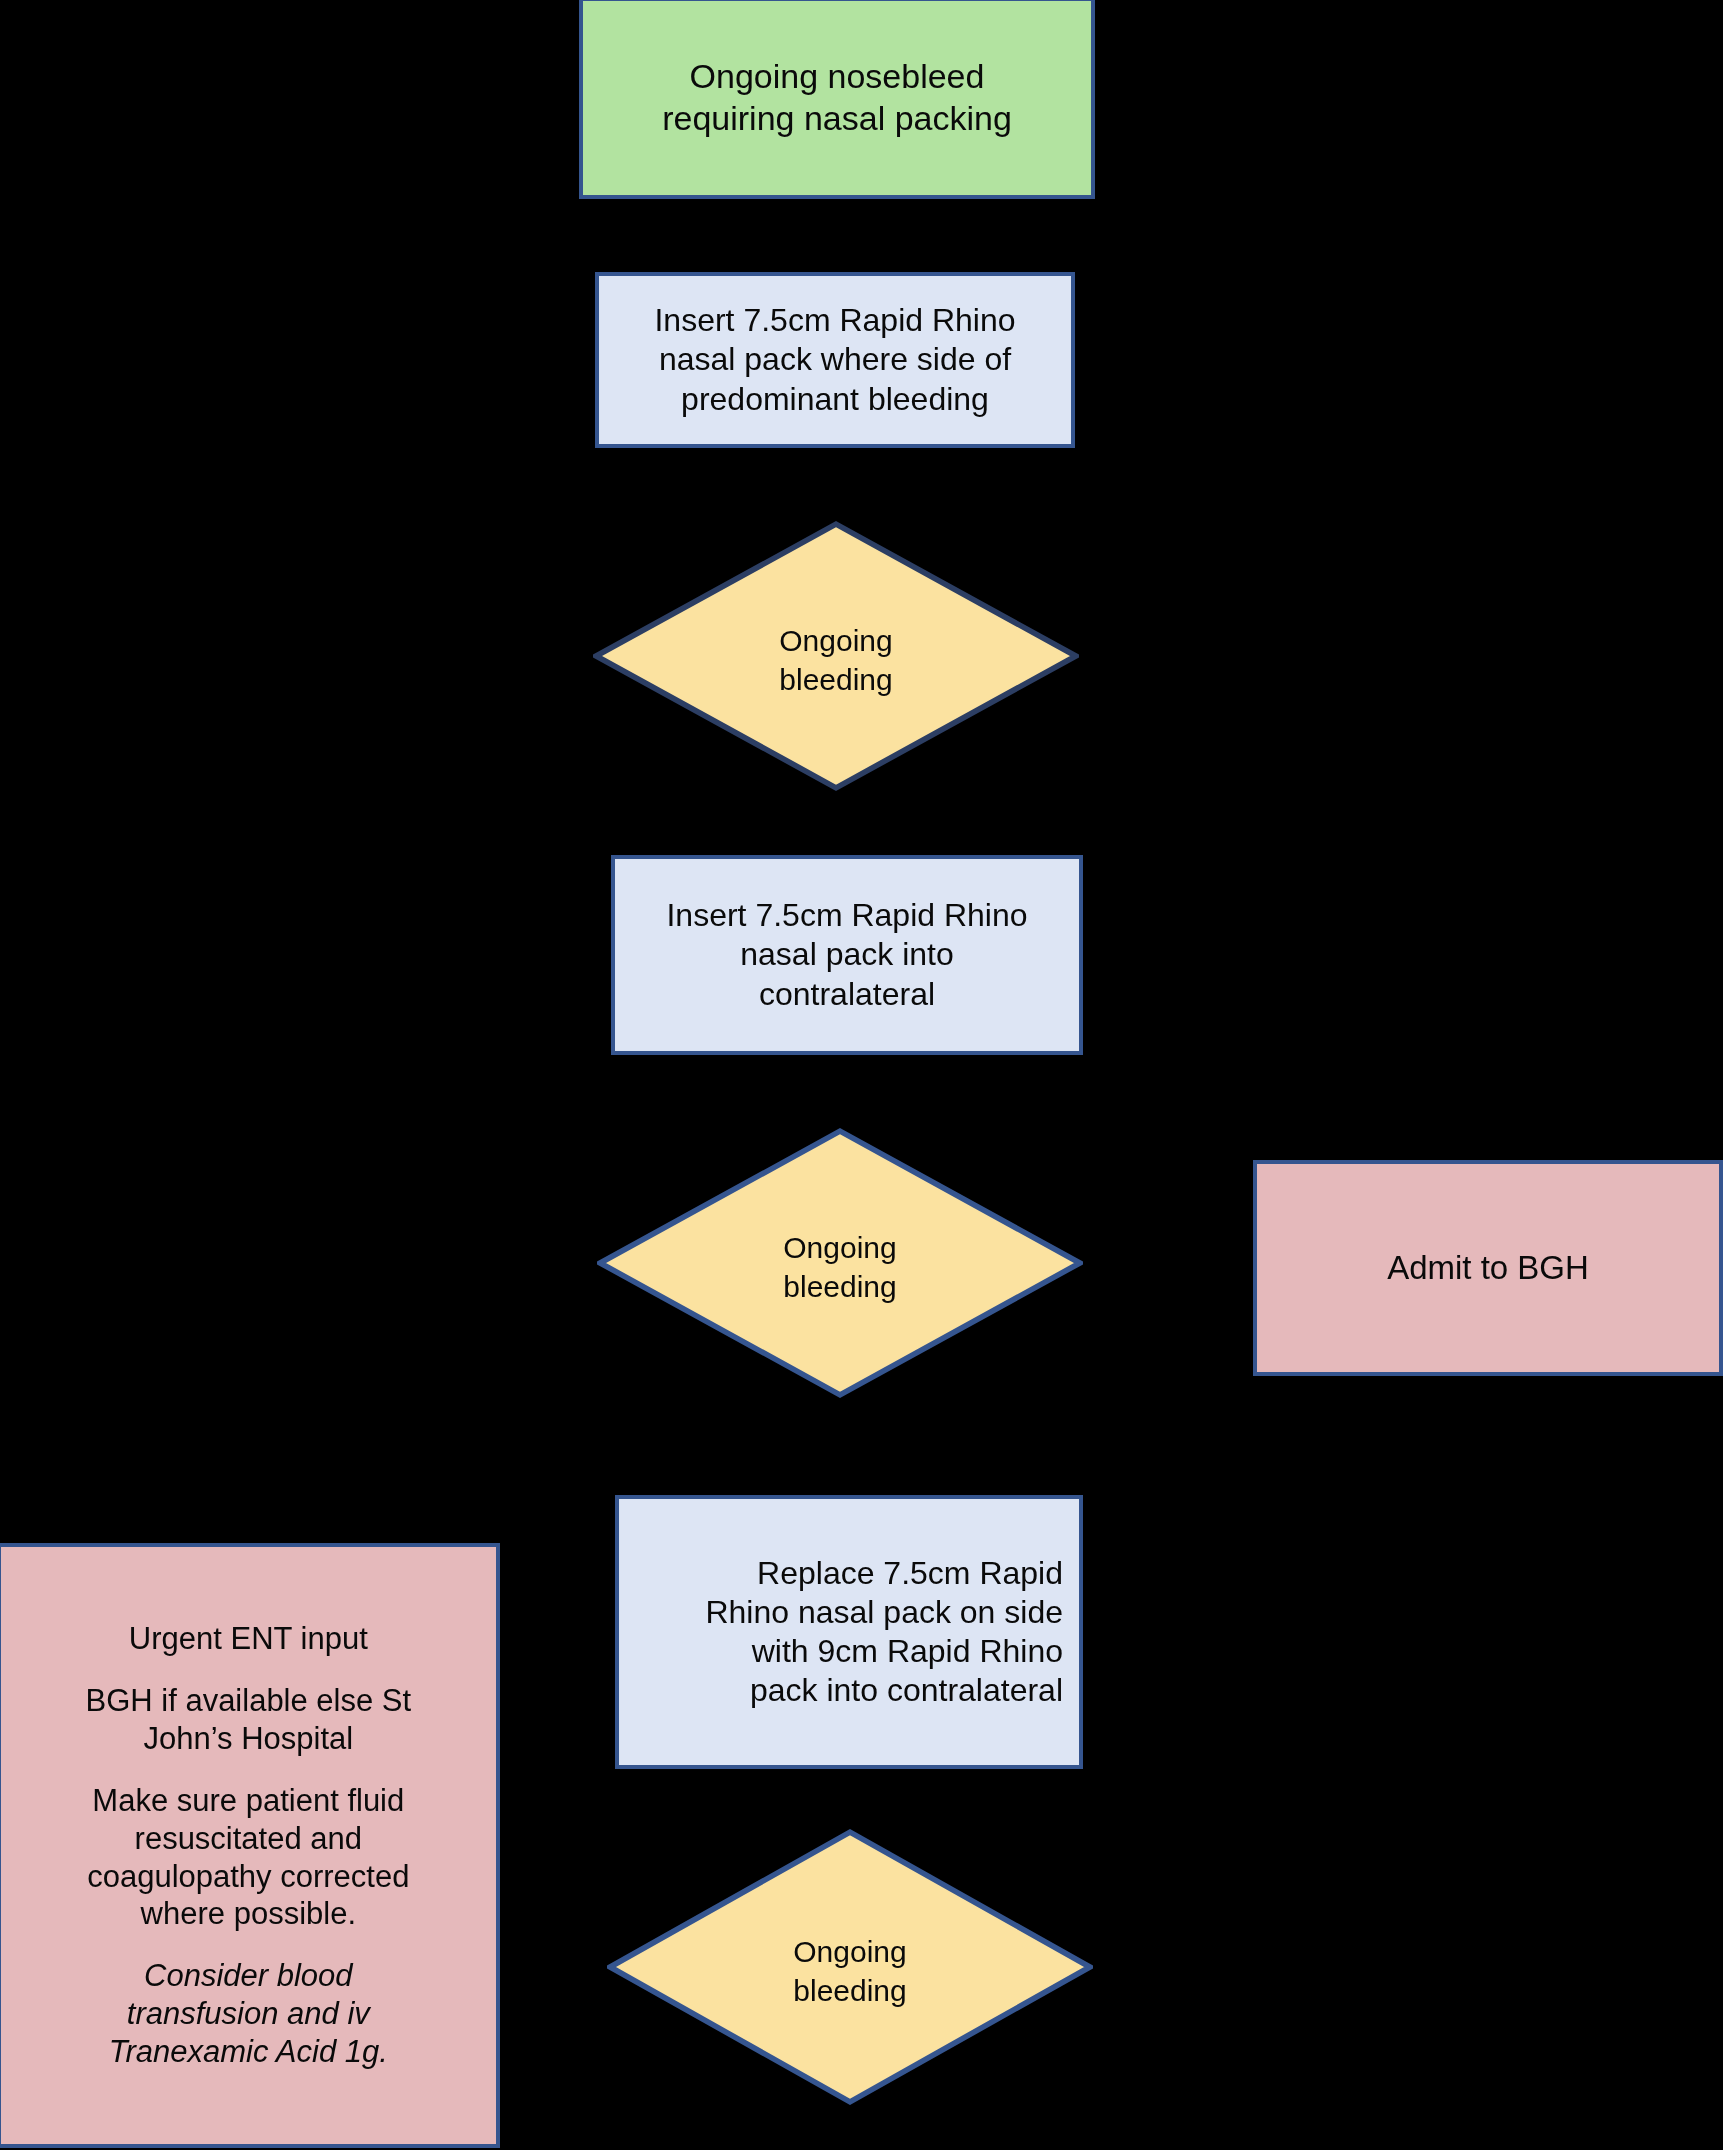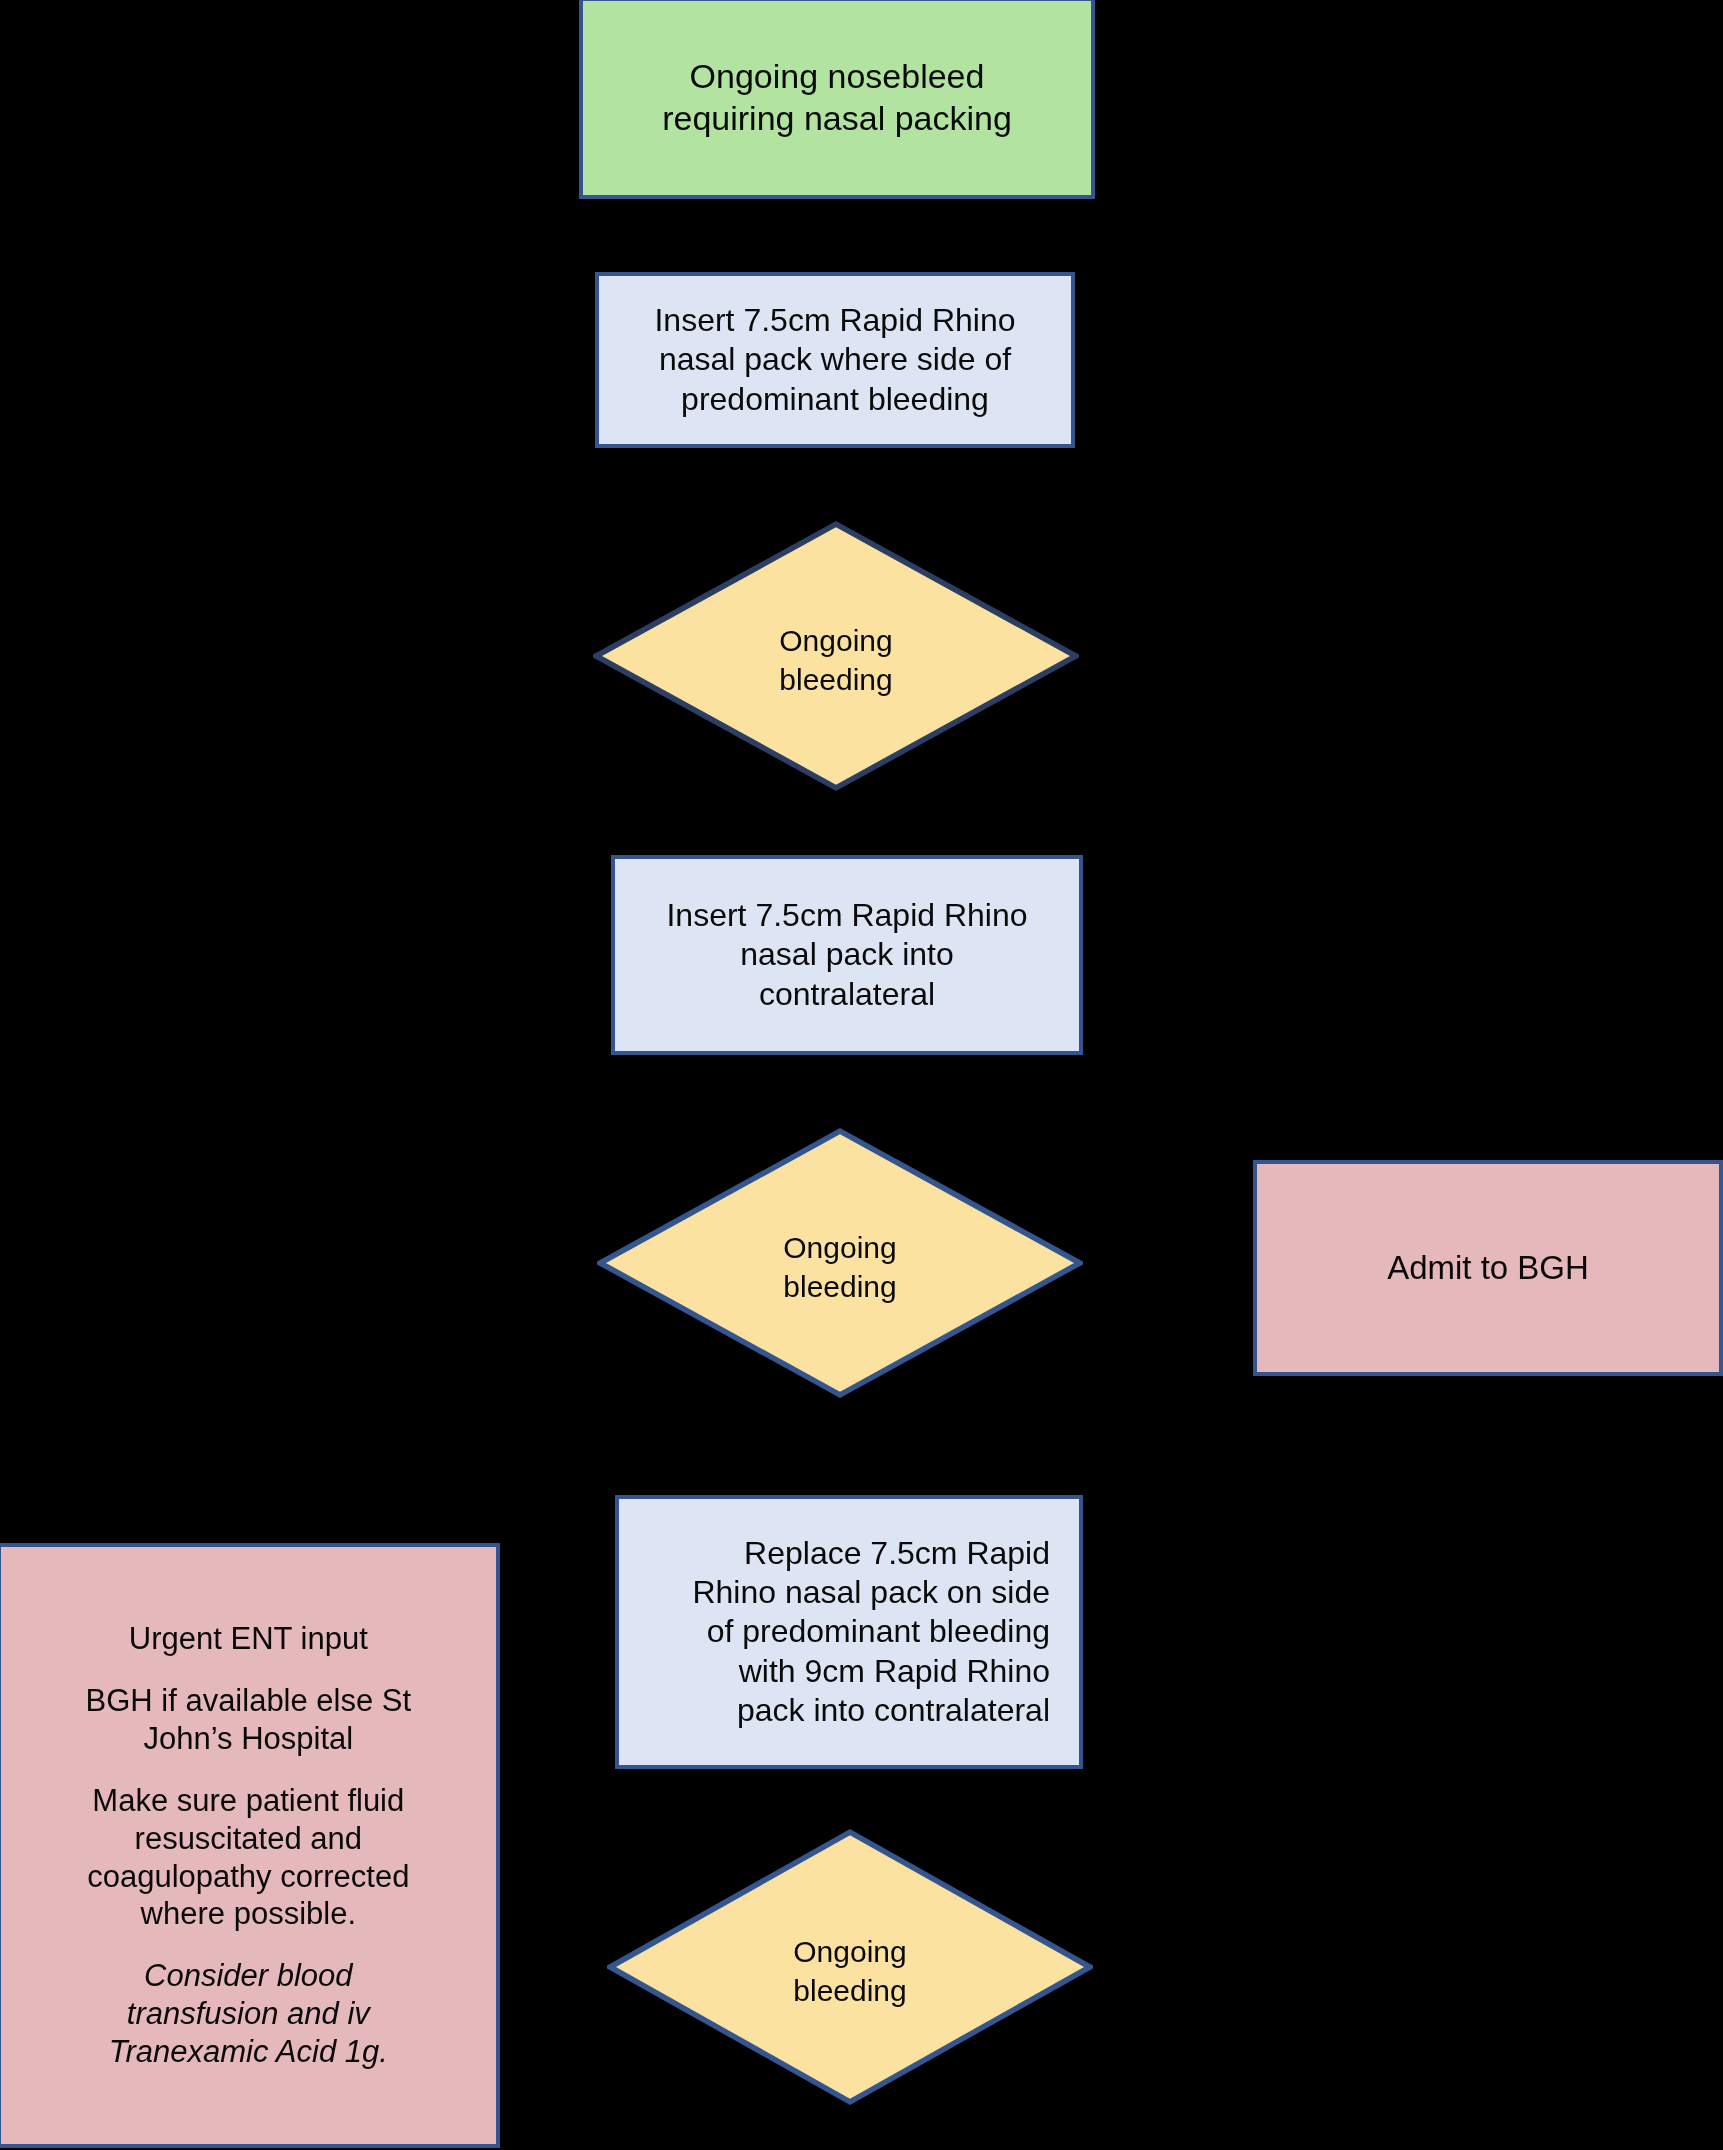--- a/index.html
+++ b/index.html
@@ -30,21 +30,21 @@
 
   
   .rect {
     border: 4px solid #35558f;
   }
   .rect-green { background: #b2e3a0; }
   .rect-blue  { background: #dde5f4; }
   .rect-pink  { background: #e5b9bb; }
 
   .rect .label {
-    padding: 0 29px;
+    padding: 0 16px;
     width: 100%;
   }
 
   
   .diamond {
     position: absolute;
   }
   .diamond svg {
     position: absolute;
     left: 0;
@@ -152,21 +152,20 @@
   <div class="node rect rect-pink fs-admit" style="left:1253px; top:1160px; width:470px; height:216px;">
     <div class="label">
       <div>Admit to BGH</div>
     </div>
   </div>
 
   <div class="node rect rect-blue fs-process" style="left:615px; top:1495px; width:468px; height:274px;text-align:right;">
     <div class="label">
       <div>Replace 7.5cm Rapid</div>
       <div>Rhino nasal pack on side</div>
-      <div>of predominant bleeding</div>
       <div>with 9cm Rapid Rhino</div>
       <div>pack into contralateral</div>
     </div>
   </div>
 
   <div class="node rect rect-pink fs-note" style="left:-3.2px; top:1543px; width:503px; height:605px;">
     <div class="note-body">
       <p class="note-para">
         <span>Urgent ENT input</span>
       </p>

